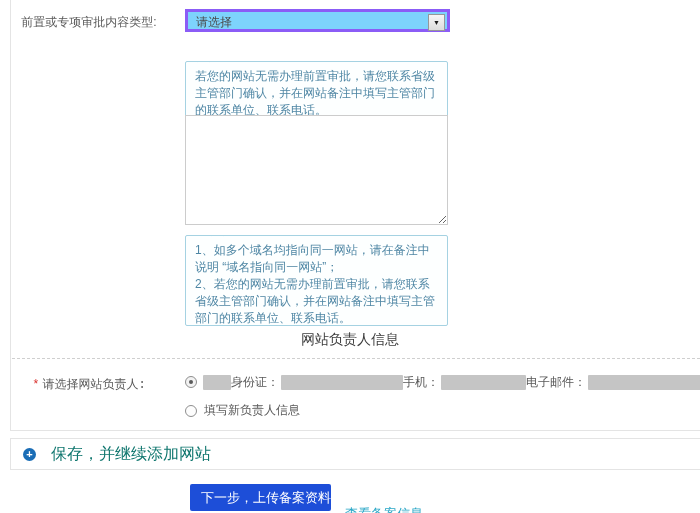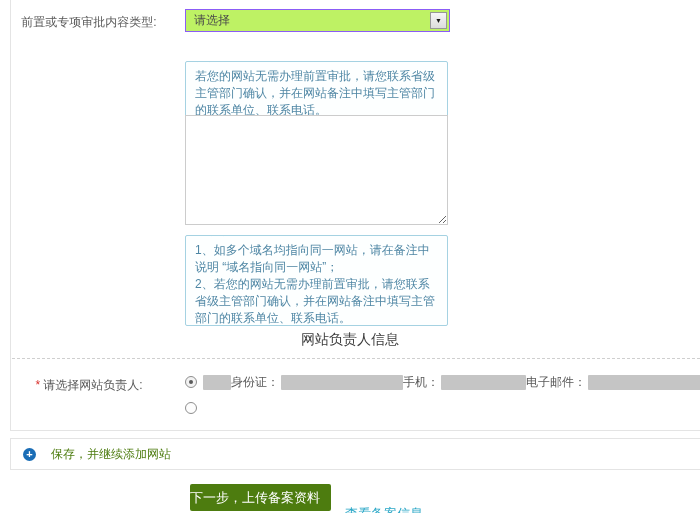--- a/index.html
+++ b/index.html
@@ -12,27 +12,27 @@
   .main-panel {
     position:absolute; left:10px; top:-6px; width:705px; height:437px;
     border:1px solid #e4e4e4; background:#fff;
   }
   .form-label {
     position:absolute; left:0; width:178px; text-align:center;
     font-size:12px; color:#595959; line-height:14px;
   }
   .lbl-approval { top:15px; }
   .lbl-remark   { top:119px; }
-  .lbl-owner    { top:378px; }
+  .lbl-owner    { top:378px;font-family:Liberation Mono, monospace; }
   .req { color:#d9302c; margin-right:3px; }
 
   
   .select-box {
     position:absolute; left:185px; top:9px; width:265px; height:23px;
-    border:1px solid #8b5cf6; background:#bef264; cursor:pointer;
+    border:3px solid #8b5cf6; background:#7dd3fc; cursor:pointer;
   }
   .select-text {
     display:block; line-height:21px; padding-left:8px; font-size:12px; color:#4a4a4a;
     white-space:nowrap; overflow:hidden;
   }
   .select-btn {
     position:absolute; right:2px; top:2px; width:17px; height:17px;
     background:linear-gradient(#f6f6f6,#dcdcdc); border:1px solid #979797;
     display:flex; align-items:center; justify-content:center;
   }
@@ -102,27 +102,27 @@
   .save-bar {
     position:absolute; left:10px; top:438px; width:705px; height:32px;
     border:1px solid #e4e4e4; background:#fff;
     display:flex; align-items:center; padding-left:12px; cursor:pointer;
   }
   .plus-icon {
     width:13px; height:13px; border-radius:50%; background:#1a6db6;
     color:#fff; font-size:11px; line-height:13px; text-align:center;
     display:inline-block; flex:0 0 auto; font-weight:bold;
   }
-  .save-link { margin-left:15px; color:#4d7c0f; font-size:12px; }
+  .save-link { margin-left:15px; color:#0f766e; font-size:16px; }
 
   
   .next-btn {
     position:absolute; left:190px; top:484px; width:141px; height:27px;
-    background:#4d7c0f; color:#fff; border:none; border-radius:2px;
-    font-size:13px; font-family:inherit; cursor:pointer; text-align:left; line-height:27px;
+    background:#1d4ed8; color:#fff; border:none; border-radius:2px;
+    font-size:13px; font-family:inherit; cursor:pointer; text-align:right; line-height:27px;
   }
   .view-link {
     position:absolute; left:345px; top:505px; color:#2ba7c7; font-size:13px;
     cursor:pointer; text-decoration:none;
   }
 </style>
 </head>
 <body>
 
 <div class="screen">
@@ -164,20 +164,21 @@
     <span class="inline-lbl">身份证：</span>
     <span class="redacted redact-id"></span>
     <span class="inline-lbl">手机：</span>
     <span class="redacted redact-phone"></span>
     <span class="inline-lbl">电子邮件：</span>
     <span class="redacted redact-email"></span>
   </div>
 
   <div class="owner-row2">
     <span class="radio"></span>
+    <span class="opt-label">填写新负责人信息</span>
   </div>
 
   <div class="save-bar">
     <span class="plus-icon">+</span>
     <span class="save-link">保存，并继续添加网站</span>
   </div>
 
   <button class="next-btn">下一步，上传备案资料</button>
   <a class="view-link">查看备案信息</a>
 

